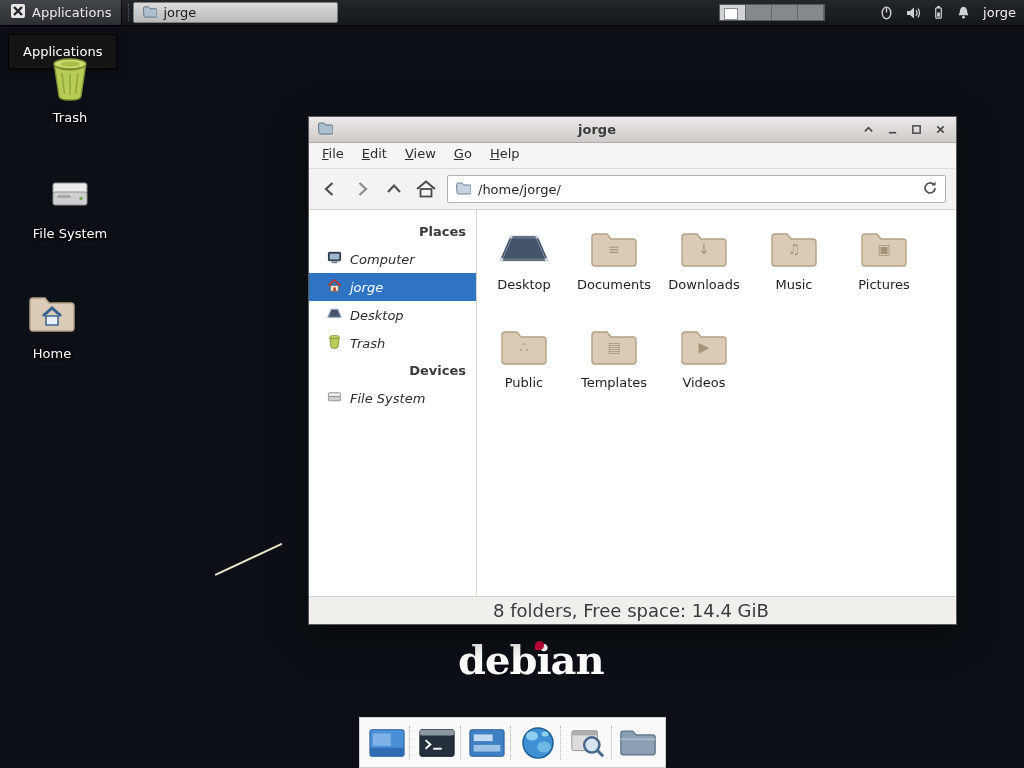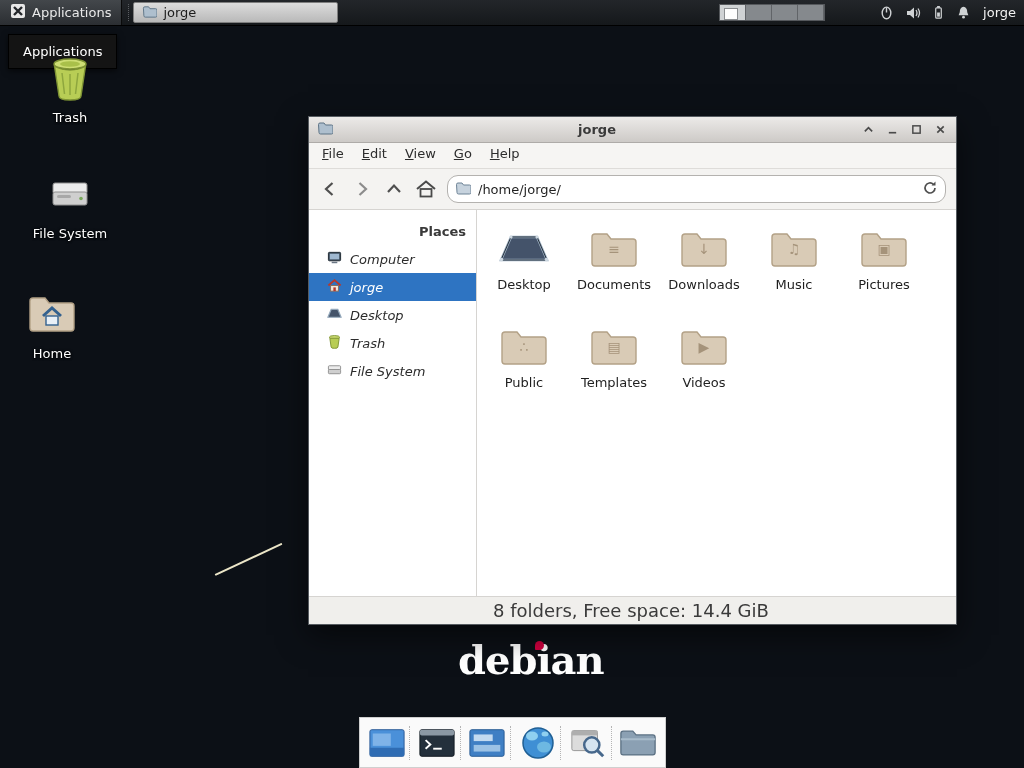--- a/index.html
+++ b/index.html
@@ -101,21 +101,21 @@
   .menu-item::first-letter { text-decoration:underline; }
 
   .toolbar {
     height:41px; flex:0 0 41px; background:#f4f3f1;
     border-bottom:1px solid #d6d4d1;
     display:flex; align-items:center; gap:10px; padding:0 10px;
   }
   .nav-btn { width:22px; height:22px; display:flex; align-items:center; justify-content:center; }
   .pathbar {
     flex:1; height:28px; background:#fff; border:1px solid #b4b2af;
-    border-radius:11px; display:flex; align-items:center; gap:7px; padding:0 7px;
+    border-radius:2px; display:flex; align-items:center; gap:7px; padding:0 7px;
   }
   .path-text { flex:1; color:#1f1f1f; }
 
   .fm-body { flex:1; display:flex; min-height:0; background:#fff; }
   .sidebar {
     width:168px; flex:0 0 168px; border-right:1px solid #d6d4d1;
     background:#fff; padding-top:8px; color:#2c2c2c;text-align:right;
   }
   .side-header { font-weight:bold; color:#3a3a3a; padding:6px 10px; }
   .side-item { display:flex; align-items:center; gap:8px; padding:5px 10px 5px 18px;font-style:italic; }
@@ -365,20 +365,21 @@
       </div>
       <div class="side-item">
         <span>
           <svg width="15" height="15" viewBox="0 0 16 16">
               <ellipse cx="8" cy="3.5" rx="5.5" ry="1.8" fill="#cede74" stroke="#7e9334"></ellipse>
               <path d="M3 4.5 L4.4 14 q0 1.3 3.6 1.3 q3.6 0 3.6-1.3 L13 4.5 Z" fill="#b8cd55" stroke="#7e9334"></path>
             </svg>
         </span>
         <span>Trash</span>
       </div>
+      <div class="side-header">Devices</div>
       <div class="side-item">
         <span>
           <svg width="15" height="15" viewBox="0 0 16 16">
               <rect x="1.5" y="4" width="13" height="4.5" rx="1" fill="#ececec" stroke="#8f8f8f"></rect>
               <rect x="1.5" y="8" width="13" height="4.5" rx="1" fill="#cfcfcf" stroke="#8f8f8f"></rect>
             </svg>
         </span>
         <span>File System</span>
       </div>
     </div>

